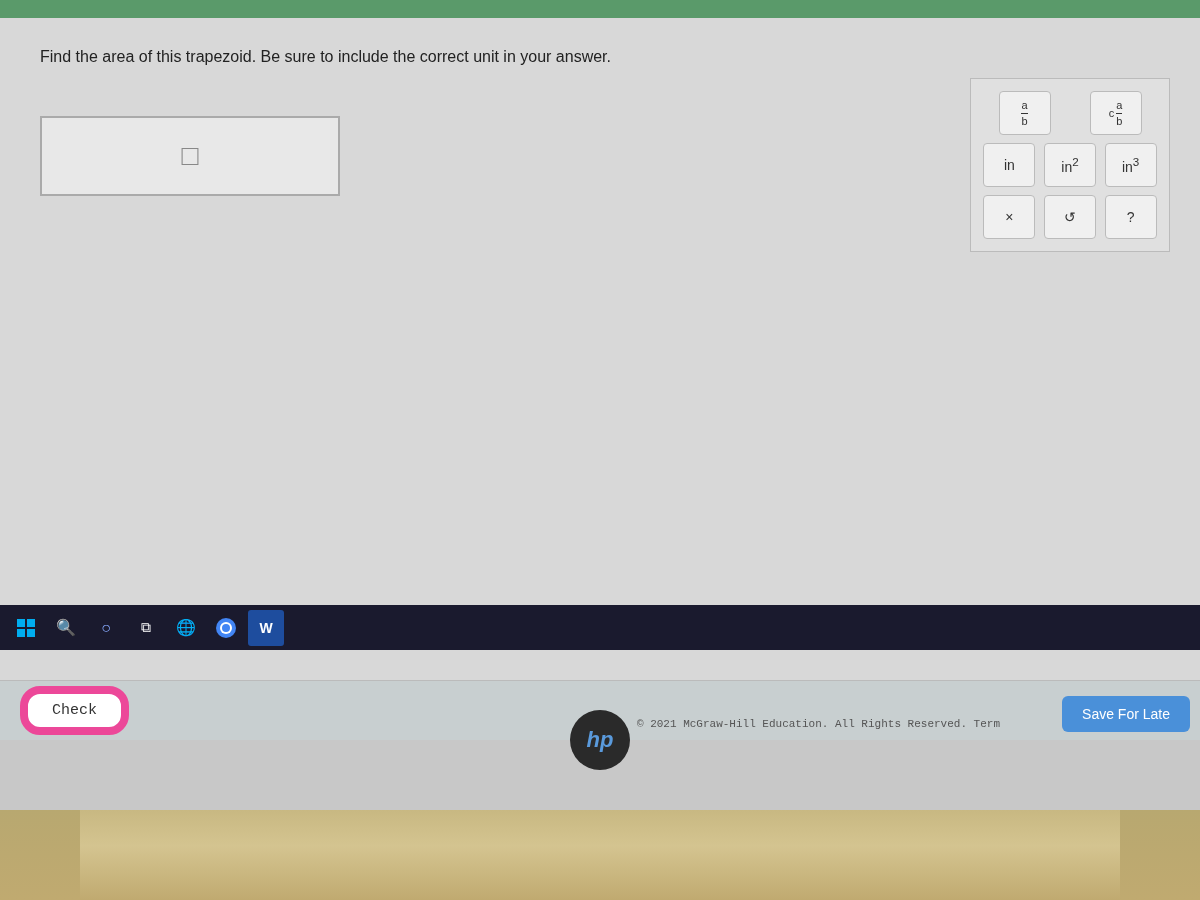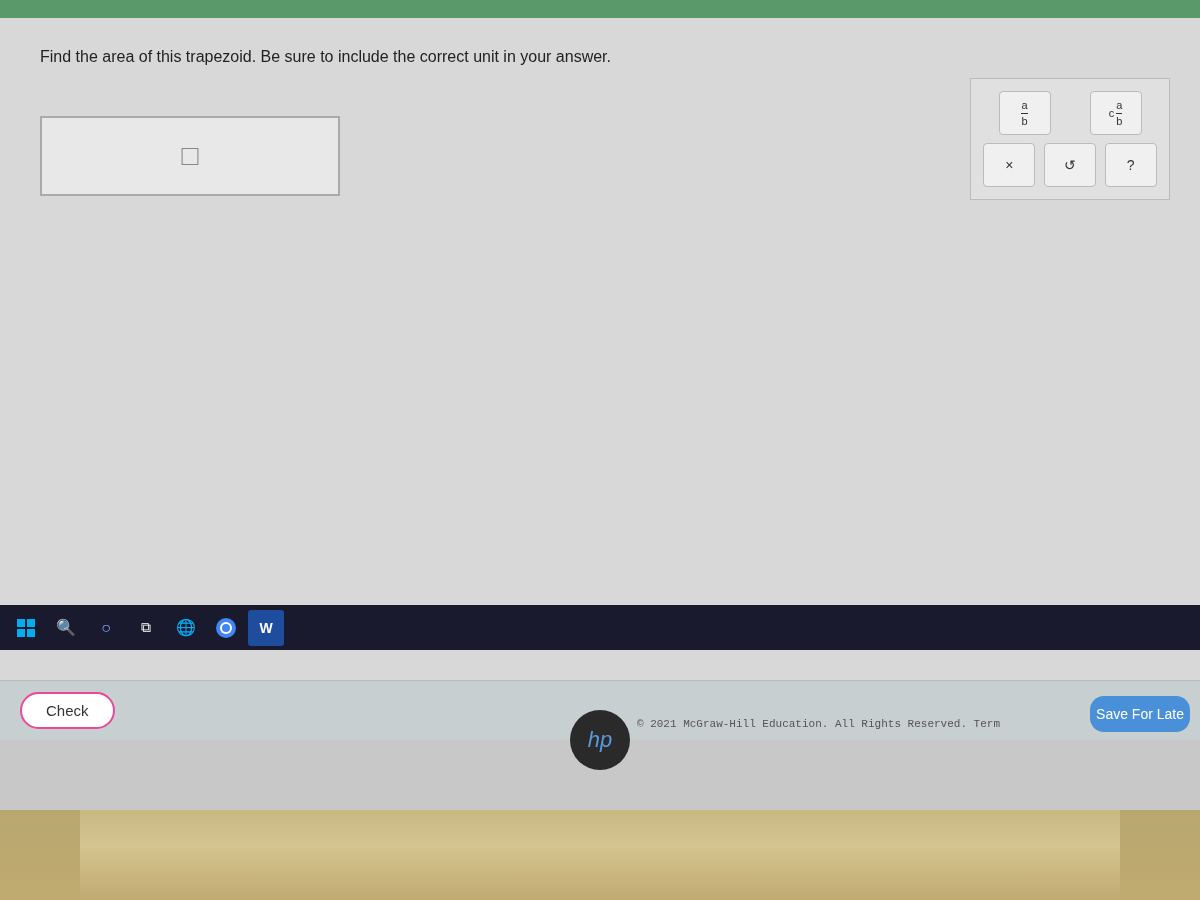--- a/index.html
+++ b/index.html
@@ -135,34 +135,35 @@
       border-top: 1px solid #bbb;
       display: flex;
       align-items: center;
       justify-content: space-between;
       padding: 0 20px;
       position: relative;
     }
 
     .check-button {
       background: white;
-      border: 2px solid #ec4899;
+      border: 8px solid #ec4899;
       border-radius: 20px;
       padding: 8px 24px;
       font-size: 15px;
       cursor: pointer;
       color: #333;
+      font-family: Liberation Mono, monospace;
     }
 
     .save-for-late-button {
       background: #4a90d9;
       color: white;
       border: none;
-      border-radius: 14px;
-      padding: 10px 6px;
+      border-radius: 6px;
+      padding: 10px 20px;
       font-size: 14px;
       cursor: pointer;
       position: absolute;
       right: 10px;
       bottom: 8px;
     }
 
     .copyright-text {
       font-size: 11px;
       color: #555;
@@ -238,21 +239,21 @@
       width: 60px;
       height: 60px;
       background: #2a2a2a;
       border-radius: 50%;
       display: flex;
       align-items: center;
       justify-content: center;
       color: #5a9adc;
       font-size: 22px;
       font-style: italic;
-      font-weight: normal;
+      font-weight: bold;
       z-index: 10;
     }
 
     .fraction-symbol {
       display: inline-flex;
       flex-direction: column;
       align-items: center;
       font-size: 11px;
       line-height: 1.1;
     }
@@ -298,20 +299,31 @@
             <span class="mixed-fraction">
               <span>c</span>
               <span class="fraction-symbol">
                 <span class="num">a</span>
                 <span class="den">b</span>
               </span>
             </span>
           </button>
         </div>
 
+        <div class="keypad-row">
+          <button class="keypad-btn">
+            <span>in</span>
+          </button>
+          <button class="keypad-btn">
+            <span>in<sup>2</sup></span>
+          </button>
+          <button class="keypad-btn">
+            <span>in<sup>3</sup></span>
+          </button>
+        </div>
 
         <div class="keypad-row">
           <button class="keypad-btn">
             <span>×</span>
           </button>
           <button class="keypad-btn">
             <span>↺</span>
           </button>
           <button class="keypad-btn">
             <span>?</span>

